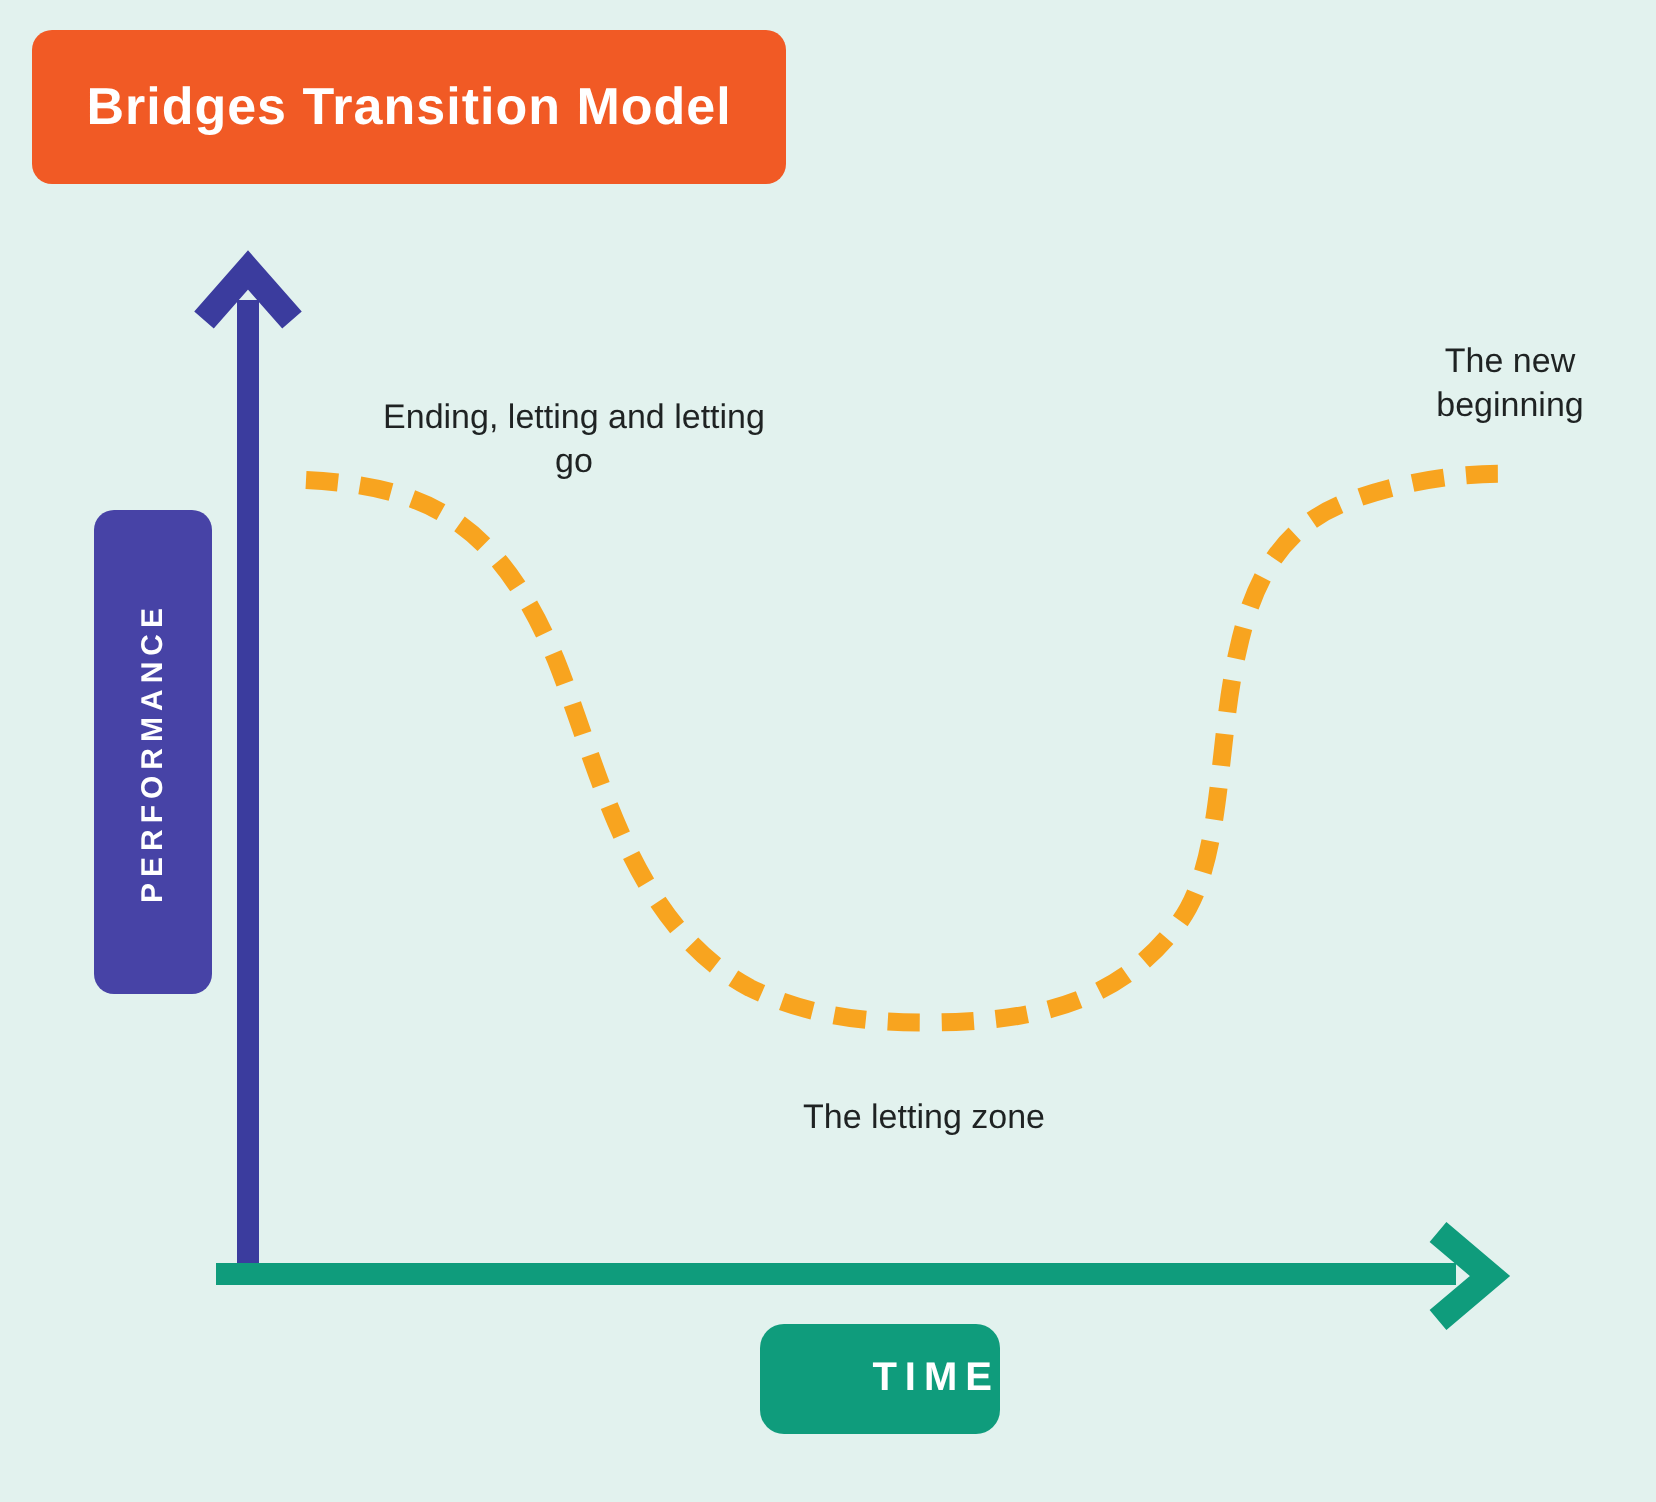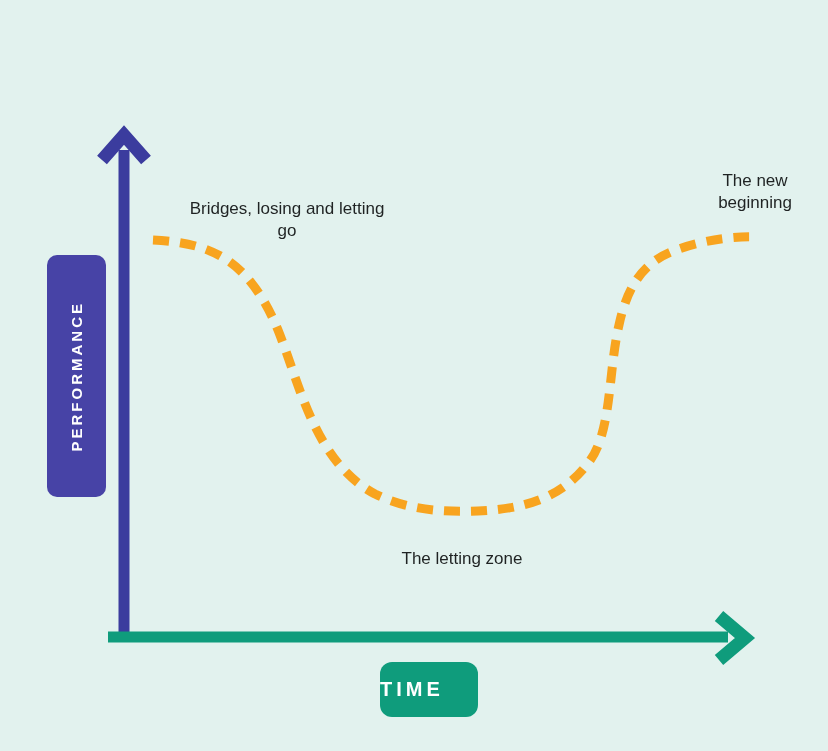--- a/index.html
+++ b/index.html
@@ -65,24 +65,24 @@
     writing-mode: vertical-rl;
     transform: rotate(180deg);
     color: #ffffff;
     font-weight: bold;
     font-size: 15px;
     letter-spacing: 3px;
   }
   .time-box {
     position: absolute;
     left: 380px; top: 662px;
-    width: 98px; height: 55px;
+    width: 120px; height: 55px;
     background: var(--time-bg);
     border-radius: 12px;
-    display: flex; align-items: center; justify-content: flex-start;
+    display: flex; align-items: center; justify-content: flex-end; padding-left: 40px;
   }
   .time-box span {
     color: #ffffff;
     font-weight: bold;
     font-size: 20px;
     letter-spacing: 4px;
   }
   .phase-label {
     position: absolute;
     color: var(--text);
@@ -92,20 +92,23 @@
   }
   .label-ending { left: 187px; top: 198px; width: 200px; }
   .label-beginning { left: 688px; top: 170px; width: 134px; }
   .label-neutral { left: 362px; top: 548px; width: 200px; }
 </style>
 </head>
 <body>
 
 <div class="canvas">
 
+  <div class="title-box">
+    <span>Bridges Transition Model</span>
+  </div>
 
   <svg class="diagram-svg" viewBox="0 0 828 751">
 
     <line class="y-axis-line" x1="124" y1="150" x2="124" y2="641" stroke-width="11"></line>
     <path class="y-axis-head" d="M 102 160 L 124 135 L 146 160" stroke-width="13" fill="none" stroke-linejoin="miter"></path>
 
     <line class="x-axis-line" x1="108" y1="637" x2="728" y2="637" stroke-width="11"></line>
     <path class="x-axis-head" d="M 719 616 L 745 638 L 719 660" stroke-width="13" fill="none" stroke-linejoin="miter"></path>
 
     <path class="curve-path" d="M 153 240
@@ -119,19 +122,19 @@
   </svg>
 
   <div class="perf-box">
     <span>PERFORMANCE</span>
   </div>
 
   <div class="time-box">
     <span>TIME</span>
   </div>
 
-  <div class="phase-label label-ending">Bridges, losing and letting go</div>
+  <div class="phase-label label-ending">Ending, letting and letting go</div>
 
   <div class="phase-label label-beginning">The new beginning</div>
 
   <div class="phase-label label-neutral">The letting zone</div>
 
 </div>
 
 </body></html>

